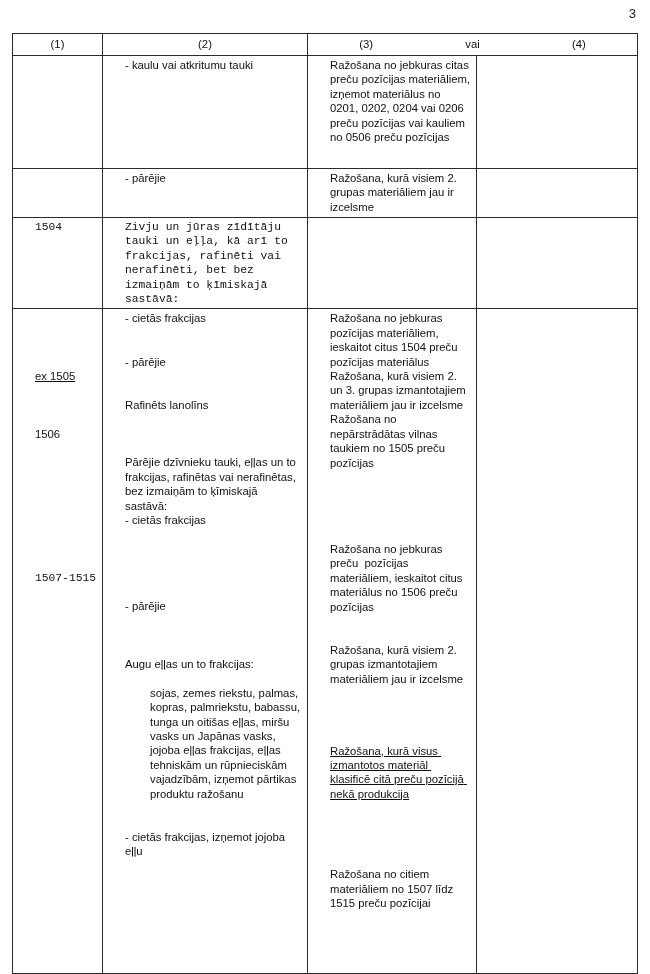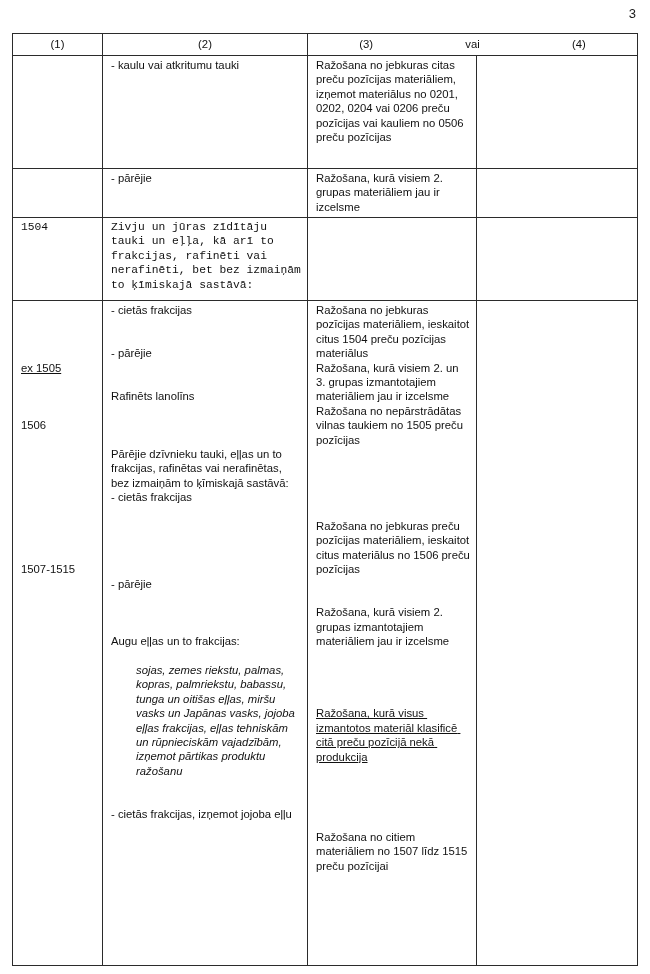--- a/index.html
+++ b/index.html
@@ -36,21 +36,21 @@
   table.origin-table {
     border-collapse: collapse;
     table-layout: fixed;
     width: 625px;
     font-size: 11.3px;
     line-height: 14.4px;
   }
   table.origin-table td {
     border: 1px solid #2b2b2b;
     vertical-align: top;
-    padding: 2px 5px 2px 8px;
+    padding: 2px 5px 2px 22px;
     background: #ffffff;
   }
 
   
   col.c1 { width: 90px; }
   col.c2 { width: 205px; }
   col.c3 { width: 169px; }
   col.c4 { width: 161px; }
 
   
@@ -71,23 +71,23 @@
   
   .cell-text { white-space: pre-wrap; }
   .code-cell { white-space: pre-wrap; }
 
   .gap-before { margin-top: 14.4px; }
   .gap-before-2 { margin-top: 28.8px; }
   .gap-before-3 { margin-top: 43.2px; }
   .gap-before-4 { margin-top: 57.6px; text-decoration: underline; }
   .gap-before-5 { margin-top: 72px; }
   .gap-before-7 { margin-top: 66px; }
-  .gap-before-9 { margin-top: 129.6px; }
+  .gap-before-9 { margin-top: 129.6px; font-family: Liberation Mono, monospace; }
 
-  .sub-indent { padding-left: 25px; font-style: italic; }
+  .sub-indent { padding-left: 25px; }
 
   
   .r-1 td { height: 108px; }
   .r-2 td { height: 44px; }
   .r-3 td { height: 78px; font-family: Liberation Mono, monospace; }
   .r-4 td { height: 660px; }
 </style>
 </head>
 <body>
 

